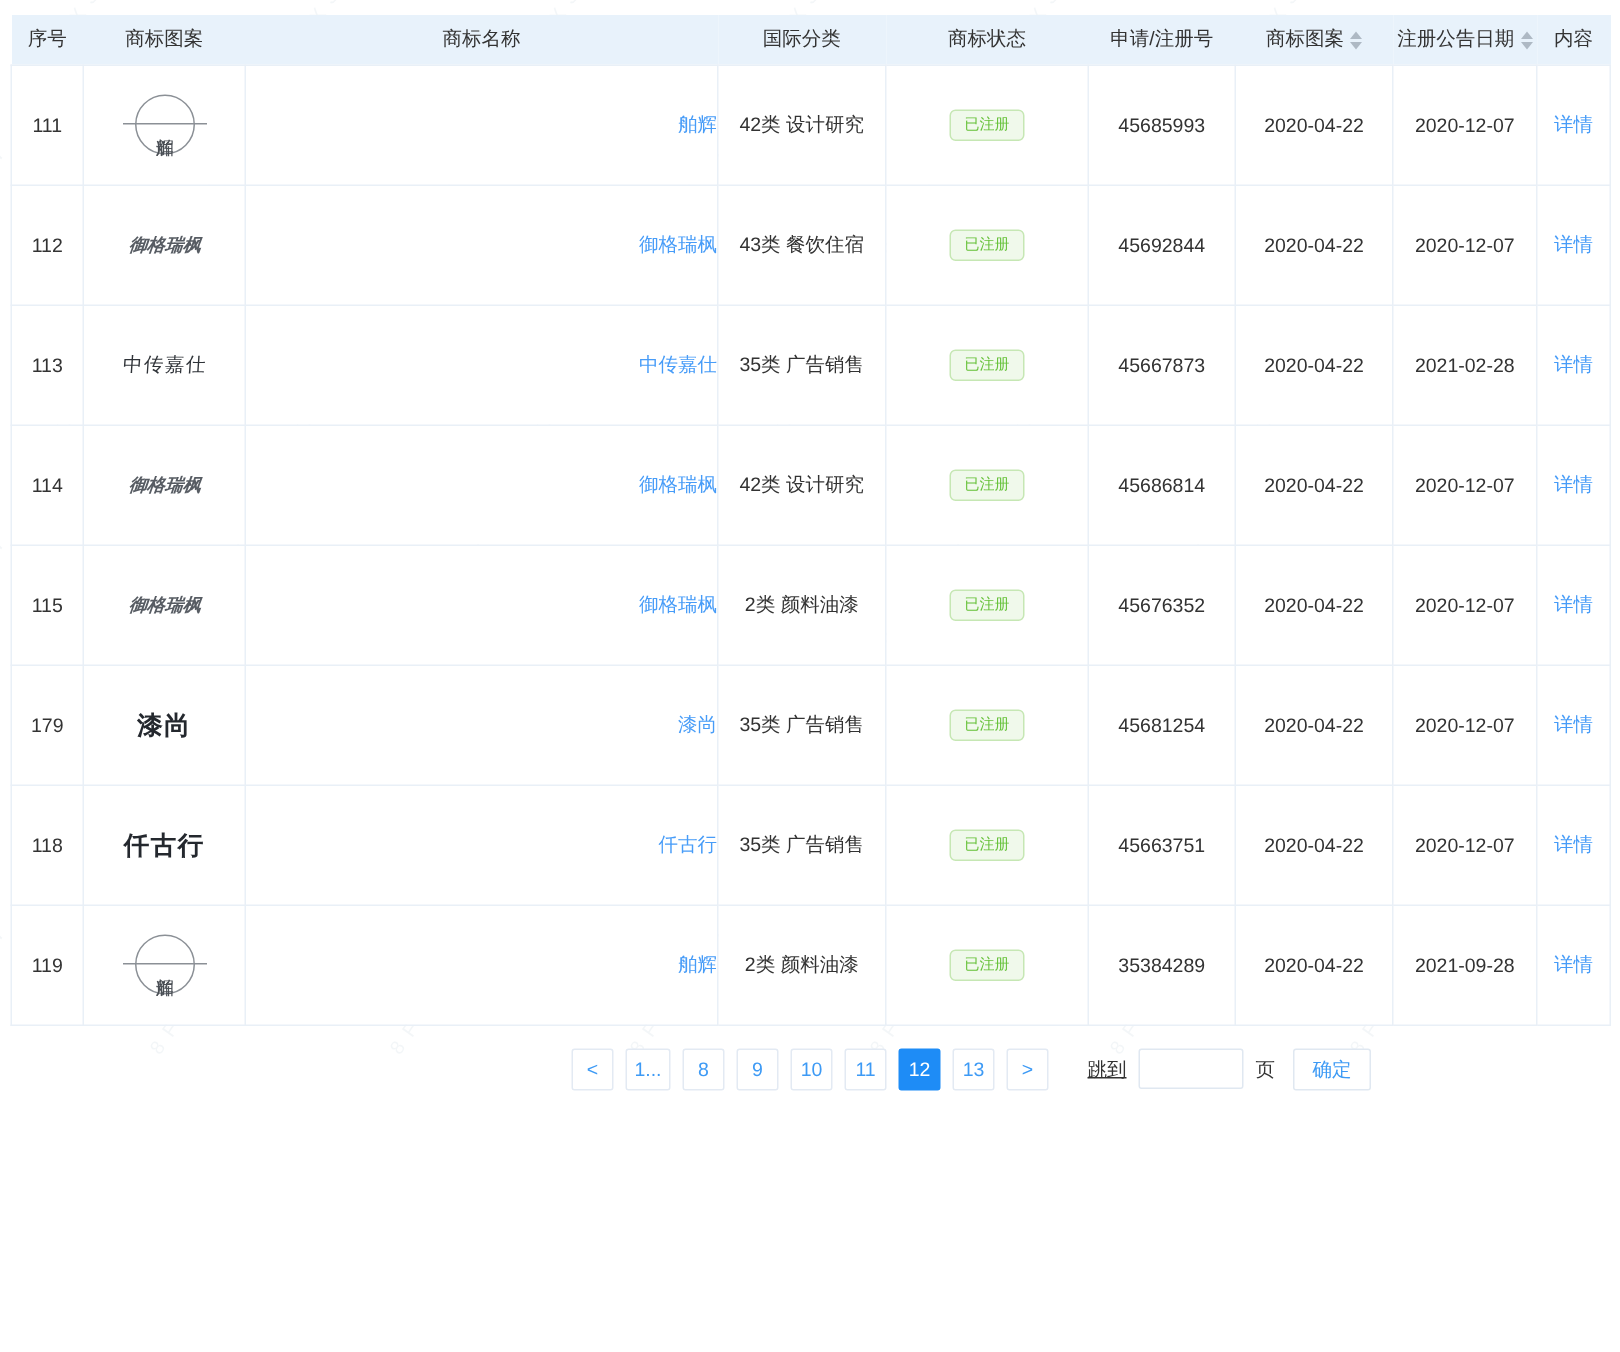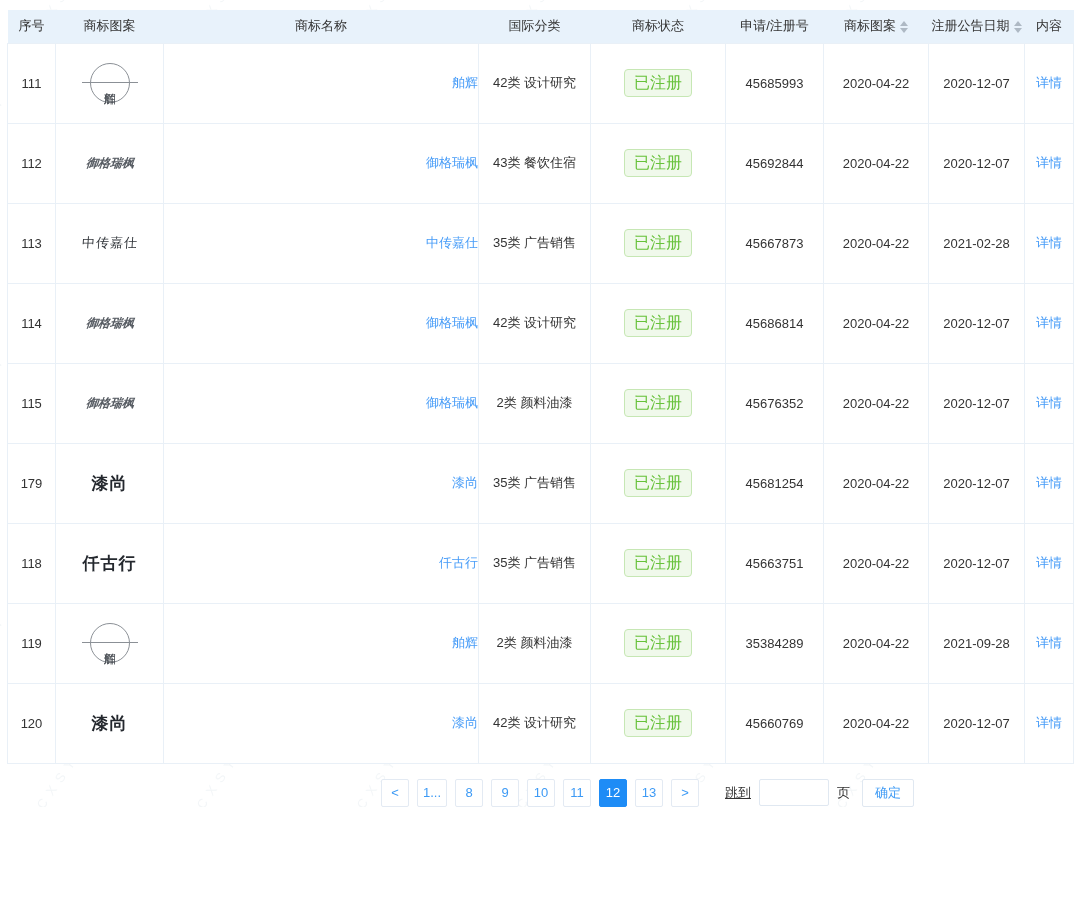--- a/index.html
+++ b/index.html
@@ -24,21 +24,21 @@
 
   
   .sort { display: inline-flex; flex-direction: column; align-items: center; gap: 2px;
     margin-left: 4px; vertical-align: middle; cursor: pointer; }
   .caret-up { width: 0; height: 0; border-left: 4px solid transparent; border-right: 4px solid transparent;
     border-bottom: 5px solid #aeb9c4; }
   .caret-down { width: 0; height: 0; border-left: 4px solid transparent; border-right: 4px solid transparent;
     border-top: 5px solid #aeb9c4; }
 
   
-  .badge { display: inline-block; padding: 3px 9px; font-size: 16px; color: #67c23a;
+  .badge { display: inline-block; padding: 3px 9px; font-size: 10px; color: #67c23a;
     background: #f0f9eb; border: 1px solid #c6e7b4; border-radius: 4px; line-height: 1.3; }
 
   
   .logo-wrap { display: flex; align-items: center; justify-content: center; }
   .logo-seal { position: relative; display: inline-flex; align-items: center; justify-content: center;
     width: 40px; height: 40px; border: 1px solid #8b9096; border-radius: 50%; }
   .logo-seal .seal-text { writing-mode: vertical-lr; text-orientation: upright; font-size: 12px;
     line-height: 1.05; color: #4a4f55; }
   .logo-seal::after { content: ""; position: absolute; left: -9px; right: -9px; top: 47%;
     height: 1px; background: #8b9096; }
@@ -278,35 +278,20 @@
             </div>
           </td>
           <td class="cell-name"><a class="link">舶辉</a></td>
           <td>2类 颜料油漆</td>
           <td><span class="badge">已注册</span></td>
           <td>35384289</td>
           <td>2020-04-22</td>
           <td>2021-09-28</td>
           <td><a class="link">详情</a></td>
         </tr>
-        <tr>
-          <td>120</td>
-          <td>
-            <div class="logo-wrap">
-              <span class="logo-bold">漆尚</span>
-            </div>
-          </td>
-          <td class="cell-name"><a class="link">漆尚</a></td>
-          <td>42类 设计研究</td>
-          <td><span class="badge">已注册</span></td>
-          <td>45660769</td>
-          <td>2020-04-22</td>
-          <td>2020-12-07</td>
-          <td><a class="link">详情</a></td>
-        </tr>
       </tbody>
   </table>
 
   <div class="pagination">
     <div class="page-btn">&lt;</div>
     <div id="page-buttons" style="display:flex;gap:8px;">
         <div class="page-btn">1...</div>
         <div class="page-btn">8</div>
         <div class="page-btn">9</div>
         <div class="page-btn">10</div>

